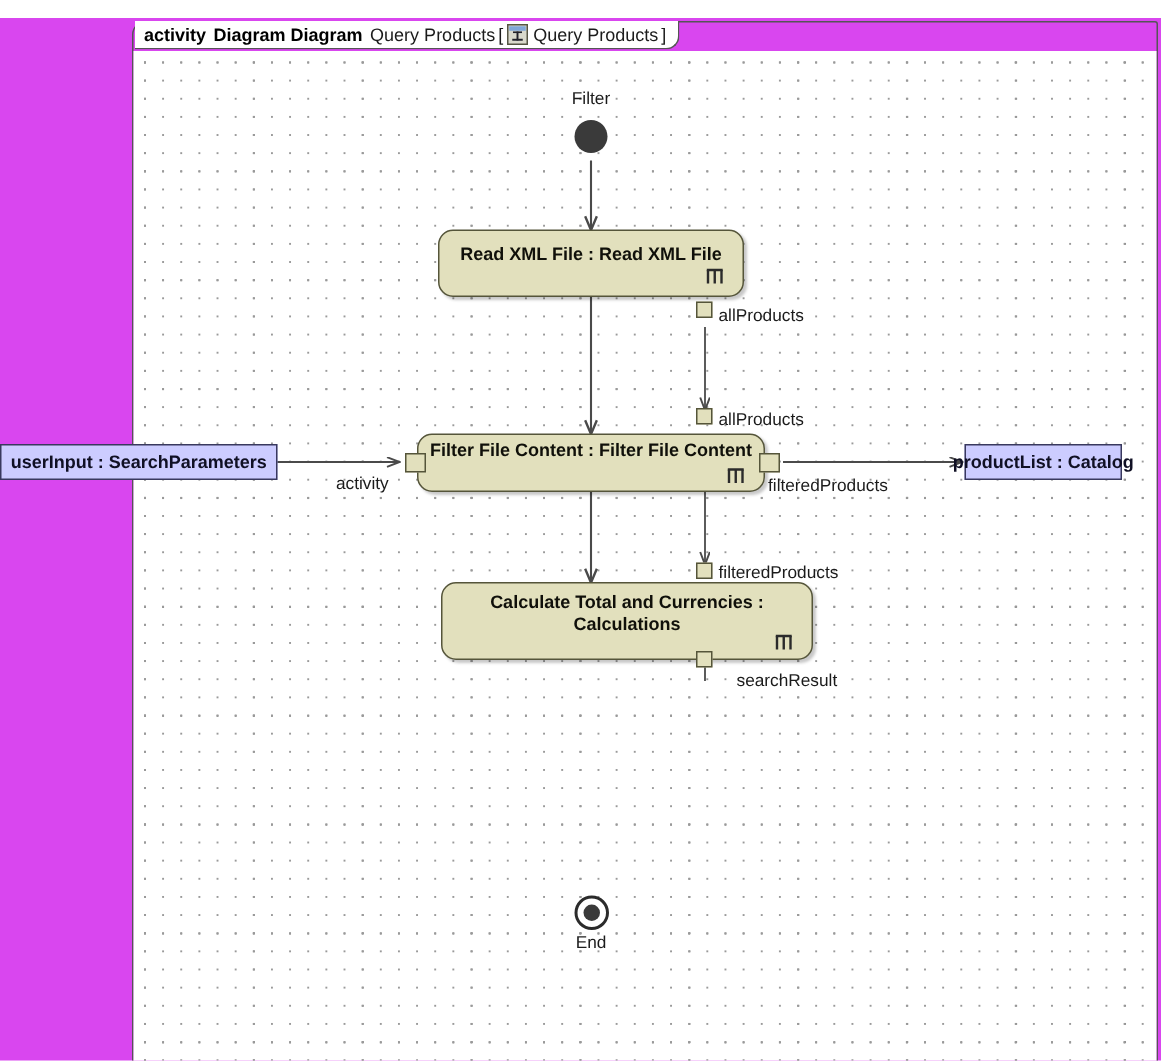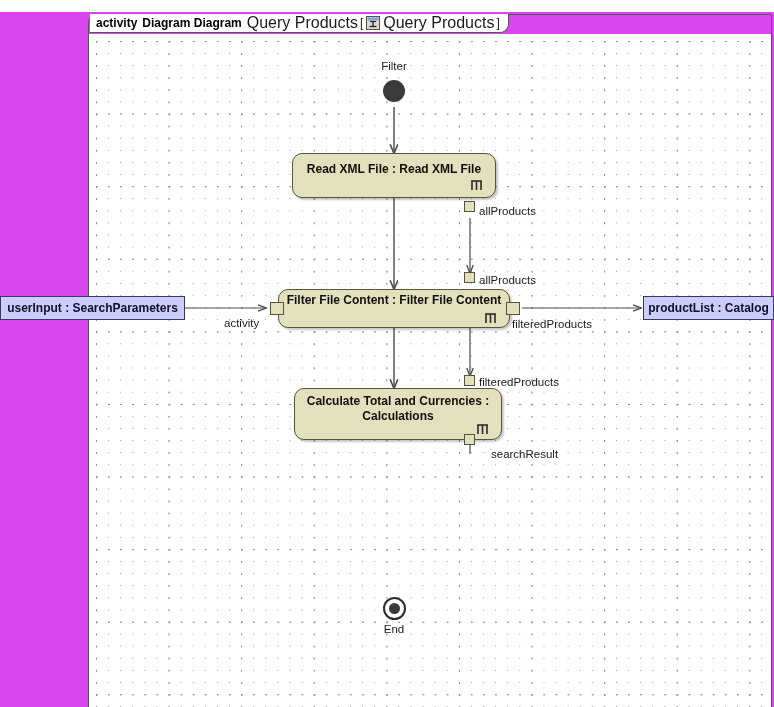--- a/index.html
+++ b/index.html
@@ -76,21 +76,21 @@
     z-index: 30;
   }
   .frame-tab .kw {
     font-weight: bold;
     color: #000000;
     margin-right: 5px;
     font-size: 12px;
   }
   .frame-tab .dname {
     color: #1b1b1b;
-    font-size: 16px;
+    font-size: 12px;
   }
   .frame-tab .brk {
     color: #1b1b1b;
     font-size: 12px;
     margin: 0 2px;
   }
   .tab-icon {
     display: inline-block;
     width: 14px;
     height: 14px;
@@ -309,28 +309,28 @@
   <div class="pin" style="left:270px; top:290px; width:14px; height:13px;"></div>
   <div class="pin-label" style="left:224px; top:305px;">activity</div>
 
   <div class="pin" style="left:506px; top:290px; width:14px; height:13px;"></div>
   <div class="pin-label" style="left:512px; top:306px;">filteredProducts</div>
 
   <div class="node objnode" style="left:0px; top:284px; width:185px; height:24px;">
     <span class="obj-label">userInput : SearchParameters</span>
   </div>
 
-  <div class="node objnode" style="left:643px; top:284px; width:131px; height:24px;">
+  <div class="node objnode" style="left:643px; top:284px; width:105px; height:24px;">
     <span class="obj-label">productList : Catalog</span>
   </div>
 
   <div class="pin" style="left:464px; top:363px;"></div>
   <div class="pin-label" style="left:479px; top:364px;">filteredProducts</div>
 
-  <div class="node action" style="left:294px; top:376px; width:208px; height:52px;justify-content:flex-end;">
+  <div class="node action" style="left:294px; top:376px; width:248px; height:52px;justify-content:flex-end;">
     <span class="action-label" style="padding-top:5px;">Calculate Total and Currencies :
 Calculations</span>
     <span class="rake-icon" style="bottom:4px;">
       <svg width="13" height="13" viewBox="0 0 13 13" xmlns="http://www.w3.org/2000/svg">
         <line x1="2" y1="2" x2="2" y2="11" stroke="#2b2b2b" stroke-width="1.6"></line>
         <line x1="6.5" y1="2" x2="6.5" y2="11" stroke="#2b2b2b" stroke-width="1.6"></line>
         <line x1="11" y1="2" x2="11" y2="11" stroke="#2b2b2b" stroke-width="1.6"></line>
         <line x1="1.2" y1="2" x2="11.8" y2="2" stroke="#2b2b2b" stroke-width="1.6"></line>
       </svg>
     </span>

